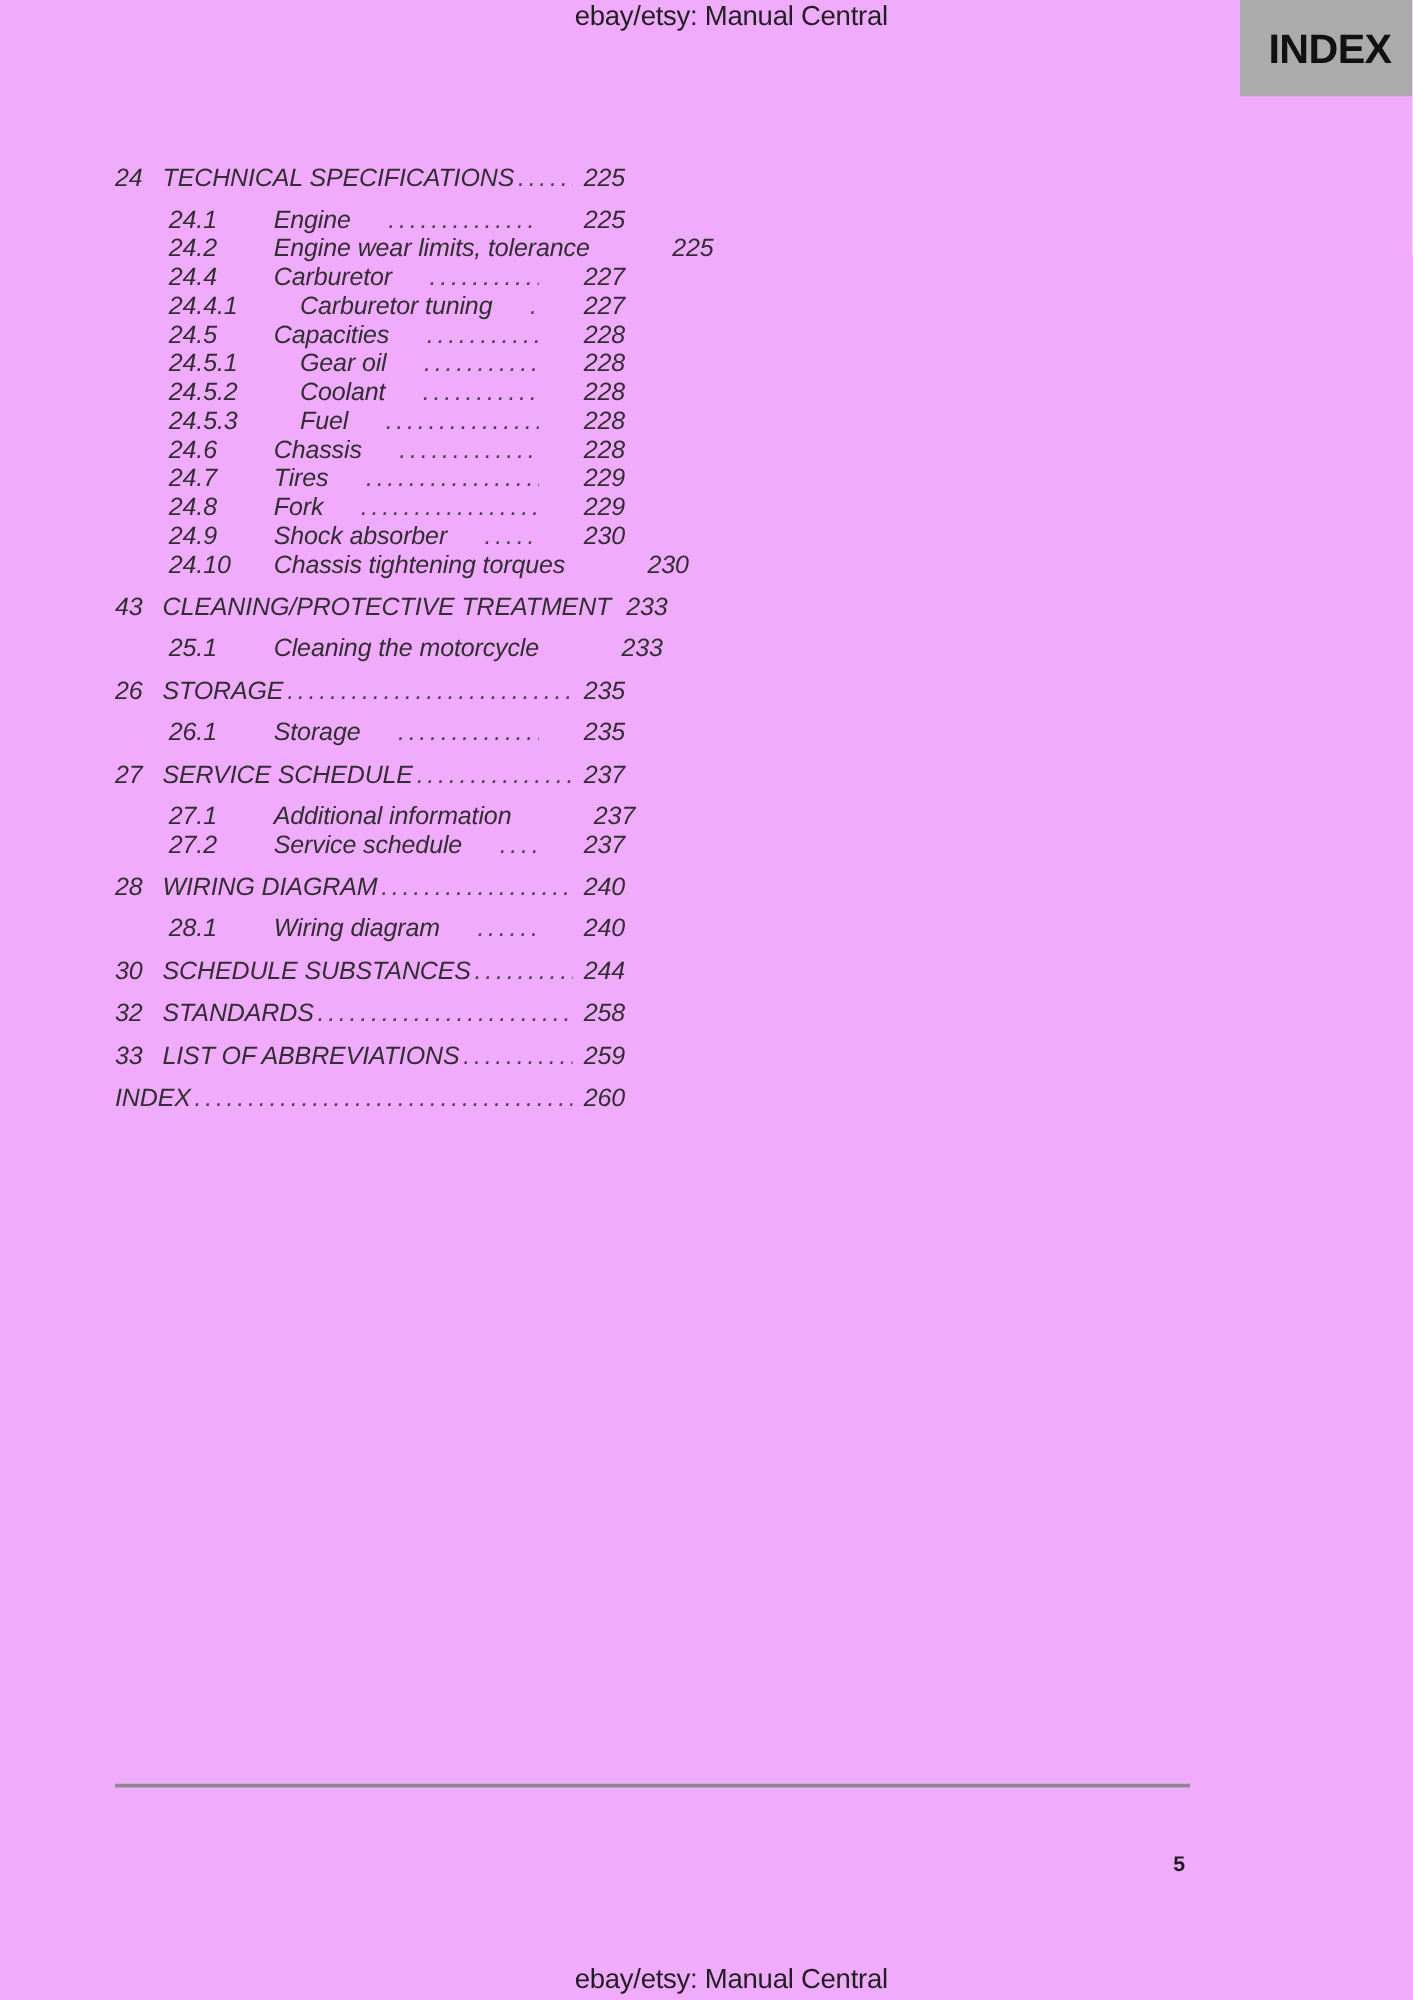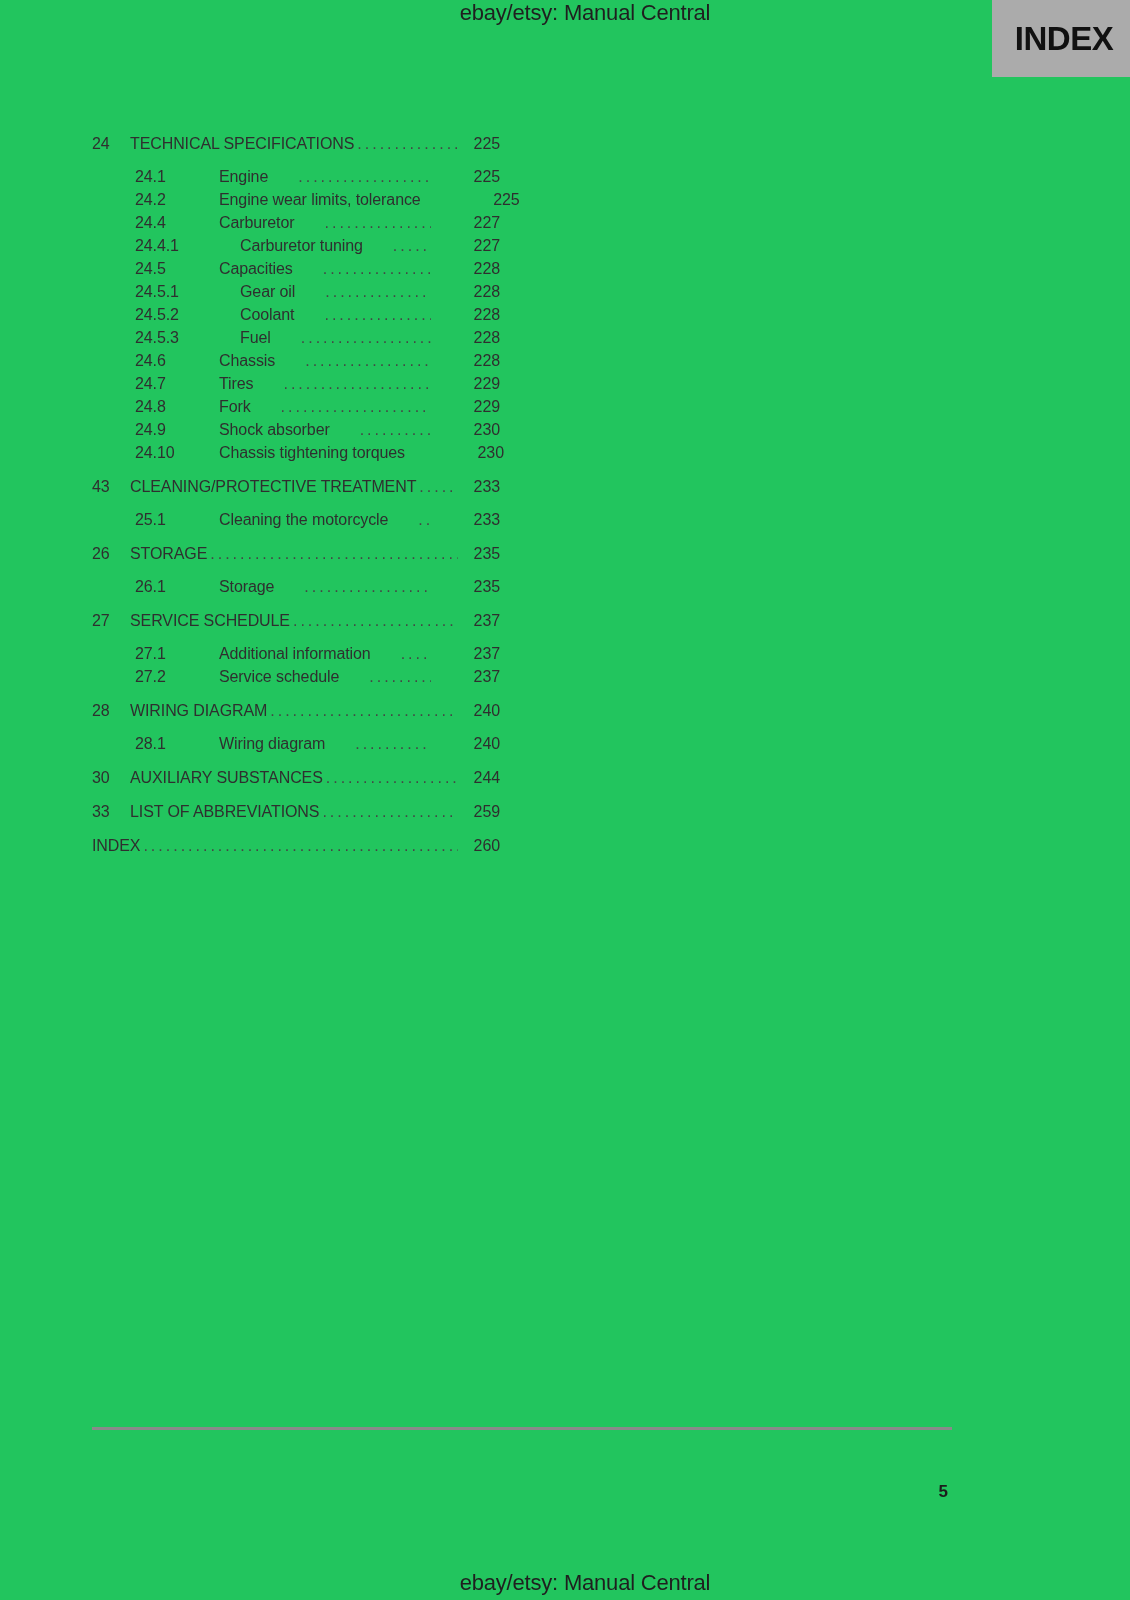--- a/index.html
+++ b/index.html
@@ -1,20 +1,20 @@
 <!DOCTYPE html>
 <html><head>
 <meta charset="utf-8">
 <style>
   html, body { margin: 0; padding: 0; background: #ffffff; }
   .page {
     position: relative;
     width: 1130px;
     height: 1600px;
-    background: #22c55e;
+    background: #f0abfc;
     overflow: hidden;
     font-family: "Liberation Sans", sans-serif;
     color: #2f2f2f;
   }
 
   
   .header-title, .footer-title {
     position: absolute;
     left: 20px;
     width: 1130px;
@@ -49,23 +49,24 @@
   .toc {
     padding: 121px 0 0 92px;
     width: 408px;
   }
   .toc-row {
     display: flex;
     width: 408px;
     box-sizing: border-box;
     height: 23px;
     line-height: 23px;
-    font-size: 16px;
+    font-size: 20px;
     letter-spacing: -0.1px;
     white-space: nowrap;
+    font-style: italic;
   }
   .toc-row.lv1 { margin-top: 11px; }
   .toc-row.after-heading { margin-top: 10px; }
   .lv1 .num { width: 38px; flex: 0 0 auto; }
   .lv2, .lv3 { padding-left: 43px; gap: 27px; }
   .lv2 .num { width: 57px; flex: 0 0 auto; }
   .lv3 .num { width: 78px; flex: 0 0 auto; }
   .toc-row .title { flex: 0 0 auto; }
   .toc-row .dots {
     flex: 1 1 auto;
@@ -247,23 +248,29 @@
       <span class="pg">240</span>
     </div>
       <div class="toc-row lv2 after-heading">
       <span class="num">28.1</span>
       <span class="title">Wiring diagram</span>
       <span class="dots"></span>
       <span class="pg">240</span>
     </div>
       <div class="toc-row lv1">
       <span class="num">30</span>
-      <span class="title">AUXILIARY SUBSTANCES</span>
+      <span class="title">SCHEDULE SUBSTANCES</span>
       <span class="dots"></span>
       <span class="pg">244</span>
+    </div>
+      <div class="toc-row lv1">
+      <span class="num">32</span>
+      <span class="title">STANDARDS</span>
+      <span class="dots"></span>
+      <span class="pg">258</span>
     </div>
       <div class="toc-row lv1">
       <span class="num">33</span>
       <span class="title">LIST OF ABBREVIATIONS</span>
       <span class="dots"></span>
       <span class="pg">259</span>
     </div>
       <div class="toc-row lv1">
 
       <span class="title">INDEX</span>

